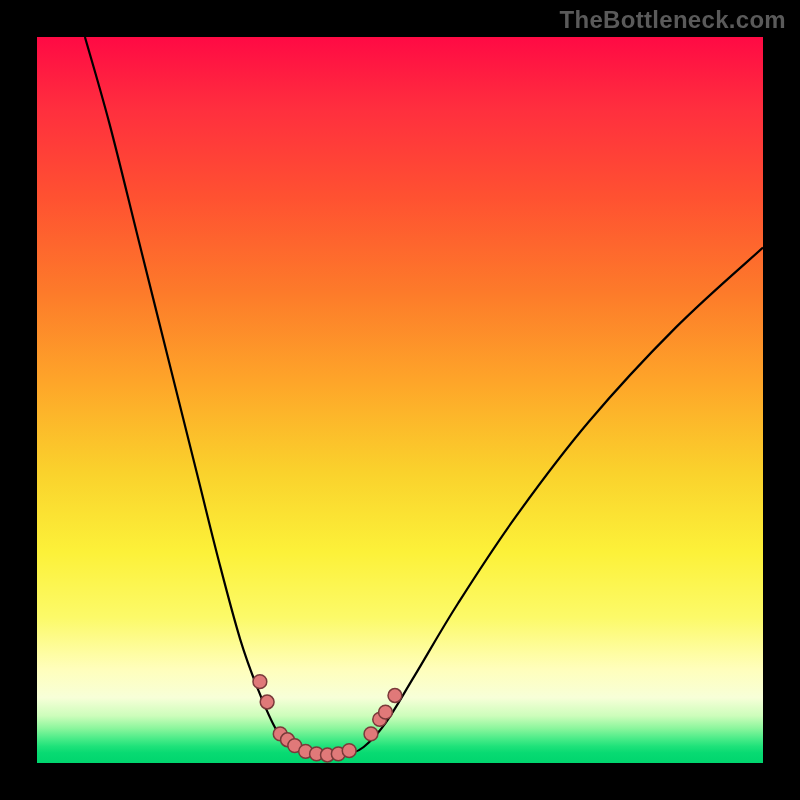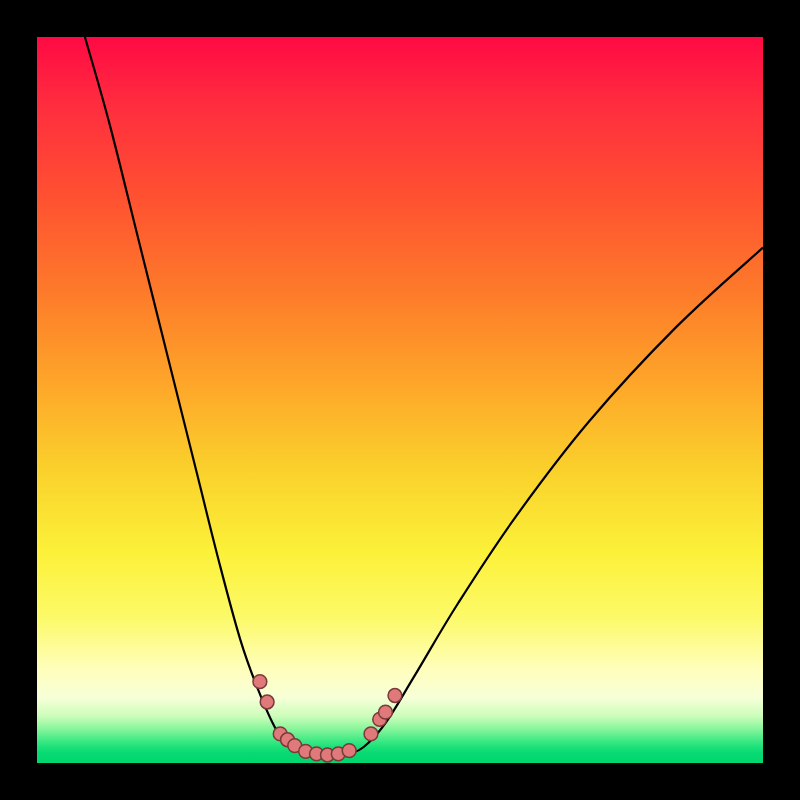--- a/index.html
+++ b/index.html
@@ -70,20 +70,21 @@
   .marker {
     fill: #e07979;
     stroke: #7a3a3a;
     stroke-width: 1.5;
   }
 </style>
 </head>
 <body>
 
 <div class="frame">
+  <div class="watermark">TheBottleneck.com</div>
 
   <div class="plot-area">
     <svg class="overlay" viewBox="0 0 726 726" preserveAspectRatio="none">
       <path id="bottleneck-curve" class="curve" d="M 47.92 0.00 C 52.36 15.68, 62.93 50.53, 72.60 87.12 C 82.27 123.71, 91.19 161.46, 101.64 203.28 C 112.09 245.10, 120.23 277.62, 130.68 319.44 C 141.13 361.26, 150.57 399.01, 159.72 435.60 C 168.87 472.19, 173.66 492.66, 181.50 522.72 C 189.34 552.78, 196.09 579.06, 203.28 602.58 C 210.47 626.10, 214.90 637.06, 221.43 653.40 C 227.96 669.74, 233.70 683.27, 239.58 693.33 C 245.46 703.39, 248.87 705.12, 254.10 709.30 C 259.33 713.48, 263.39 714.86, 268.62 716.56 C 273.85 718.26, 277.91 718.35, 283.14 718.74 C 288.37 719.13, 292.43 719.13, 297.66 718.74 C 302.89 718.35, 306.95 718.13, 312.18 716.56 C 317.41 714.99, 320.17 715.52, 326.70 710.03 C 333.23 704.54, 339.33 698.88, 348.48 686.07 C 357.63 673.26, 364.45 660.44, 377.52 638.88 C 390.59 617.32, 402.78 595.03, 421.08 566.28 C 439.38 537.53, 455.64 511.83, 479.16 479.16 C 502.68 446.49, 523.01 418.76, 551.76 384.78 C 580.51 350.80, 607.52 321.76, 638.88 290.40 C 670.24 259.04, 710.32 224.91, 726.00 210.54"></path>
       <g id="marker-group">
           <circle cx="222.88" cy="644.69" r="6.90" class="marker"></circle>
           <circle cx="230.14" cy="665.02" r="6.90" class="marker"></circle>
           <circle cx="243.21" cy="696.96" r="6.90" class="marker"></circle>
           <circle cx="250.47" cy="702.77" r="6.90" class="marker"></circle>
           <circle cx="257.73" cy="708.58" r="6.90" class="marker"></circle>

